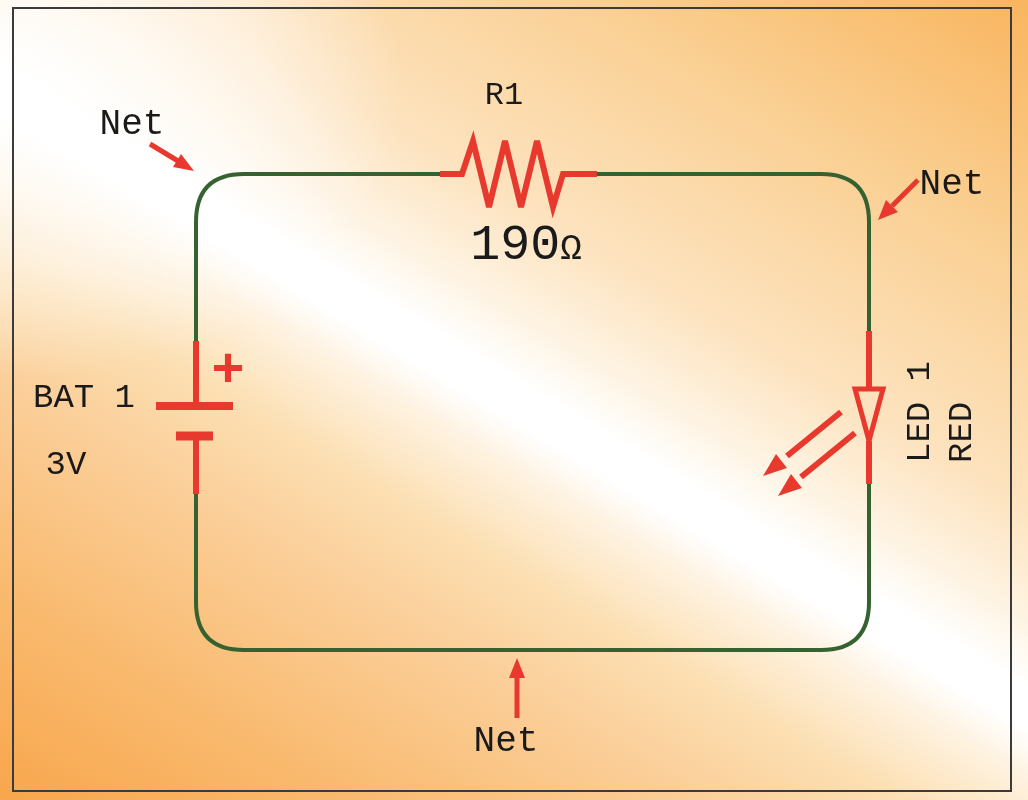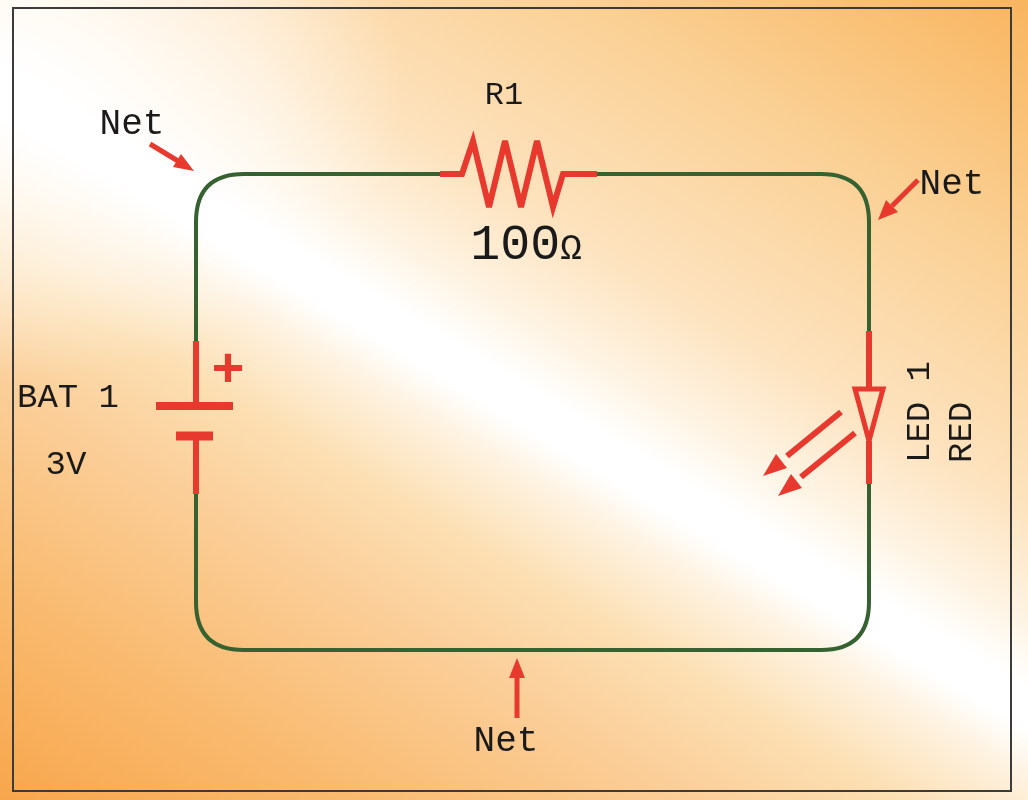--- a/index.html
+++ b/index.html
@@ -96,23 +96,23 @@
   </svg>
 
   <div class="lbl net" style="left:132px;top:125px;">Net</div>
 
   <div class="lbl net" style="left:952px;top:185px;">Net</div>
 
   <div class="lbl net" style="left:506px;top:742px;">Net</div>
 
   <div class="lbl ref" style="left:504px;top:96px;">R1</div>
 
-  <div class="lbl value-wrap" style="left:526px;top:246px;"><span>100</span><span class="unit">Ω</span></div>
+  <div class="lbl value-wrap" style="left:526px;top:246px;"><span>190</span><span class="unit">Ω</span></div>
 
-  <div class="lbl bat" style="left:68px;top:398px;text-align:center;">BAT 1</div>
+  <div class="lbl bat" style="left:84px;top:398px;text-align:center;">BAT 1</div>
 
   <div class="lbl bat" style="left:66px;top:465px;">3V</div>
 
   <div class="lbl plus" style="left:228px;top:371px;">+</div>
 
   <div class="led-block">
     <div>LED 1</div>
     <div>RED</div>
   </div>
 

